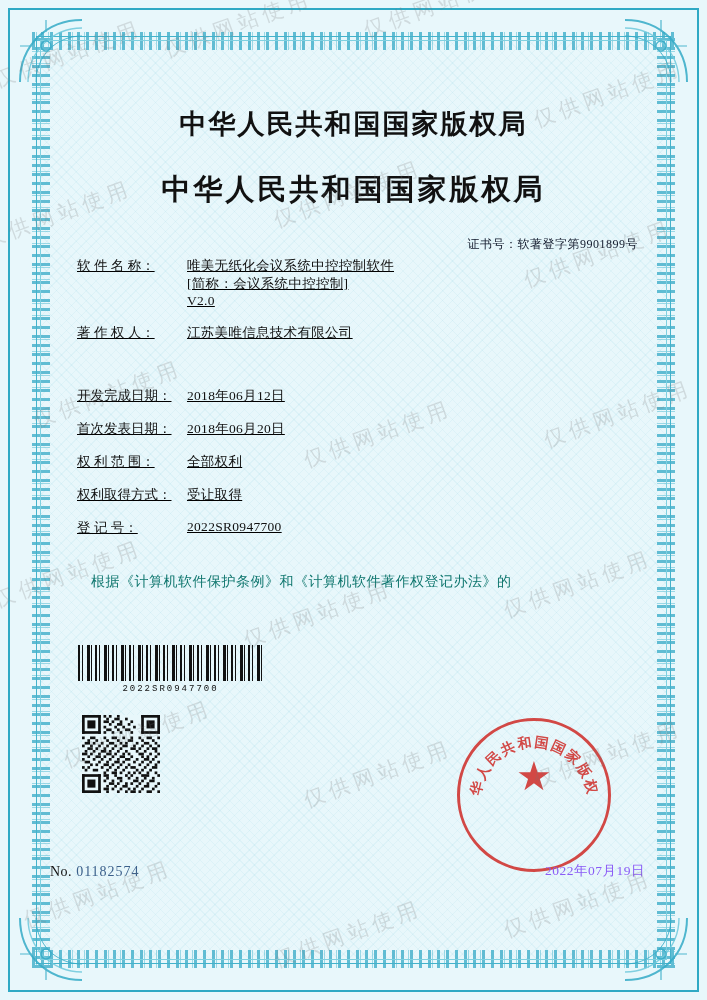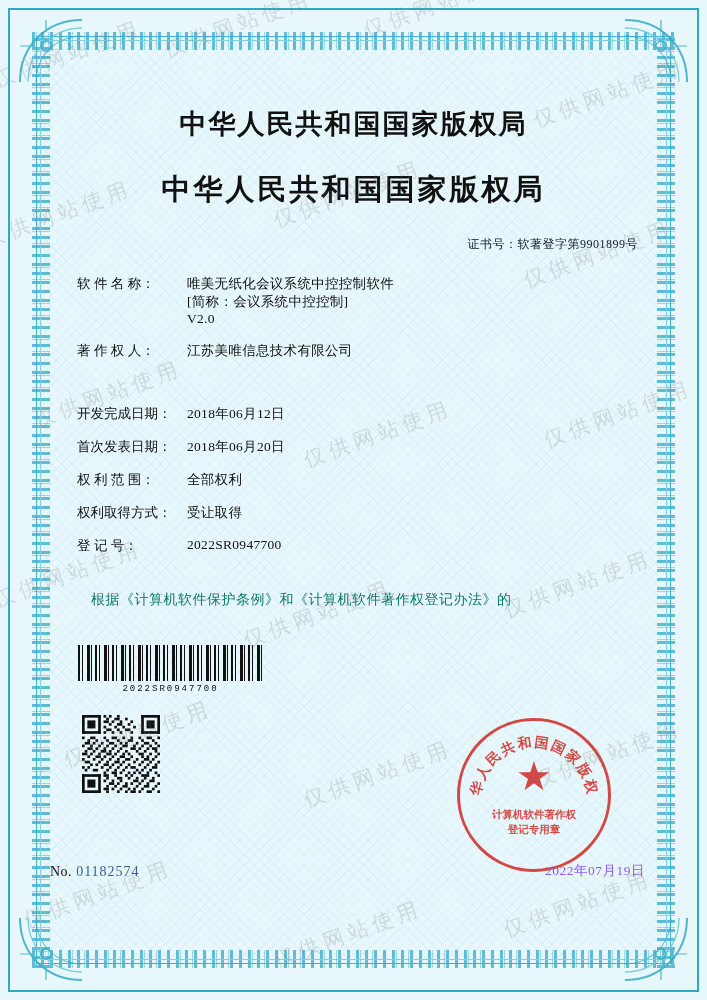--- a/index.html
+++ b/index.html
@@ -125,22 +125,23 @@
   }
   .certno {
     text-align: right;
     font-size: 12px;
     color: #0f172a;
     margin-top: 26px;
     padding-right: 14px;
     letter-spacing: .5px;
   }
   .fields {
-    margin-top: 22px;
+    margin-top: 4px;
     padding-left: 22px;
+    text-decoration: underline;
   }
   .row {
     display: flex;
     align-items: flex-start;
     margin-bottom: 15px;
     font-size: 13.5px;
     color: #111;
   }
   .row .lbl {
     width: 110px;
@@ -586,24 +587,20 @@
   <div class="seal">
     <svg class="seal-arc" viewBox="0 0 148 148">
       <defs>
         <path id="arcpath" d="M 20 80 A 54 54 0 0 1 128 80" fill="none"></path>
       </defs>
       <text>
         <textPath href="#arcpath" startOffset="50%" text-anchor="middle">中华人民共和国国家版权局</textPath>
       </text>
     </svg>
     <div class="seal-star">★</div>
-    <div class="seal-lines">
-      <div>计算机软件著作权</div>
-      <div>登记专用章</div>
-    </div>
   </div>
 
   <div class="footer-no">
     <span>No.</span>
     <span class="num">01182574</span>
   </div>
   <div class="footer-date">2022年07月19日</div>
 
   <div class="watermarks">
     <div class="wm" style="left:-10px;  top:40px;">仅供网站使用</div>

